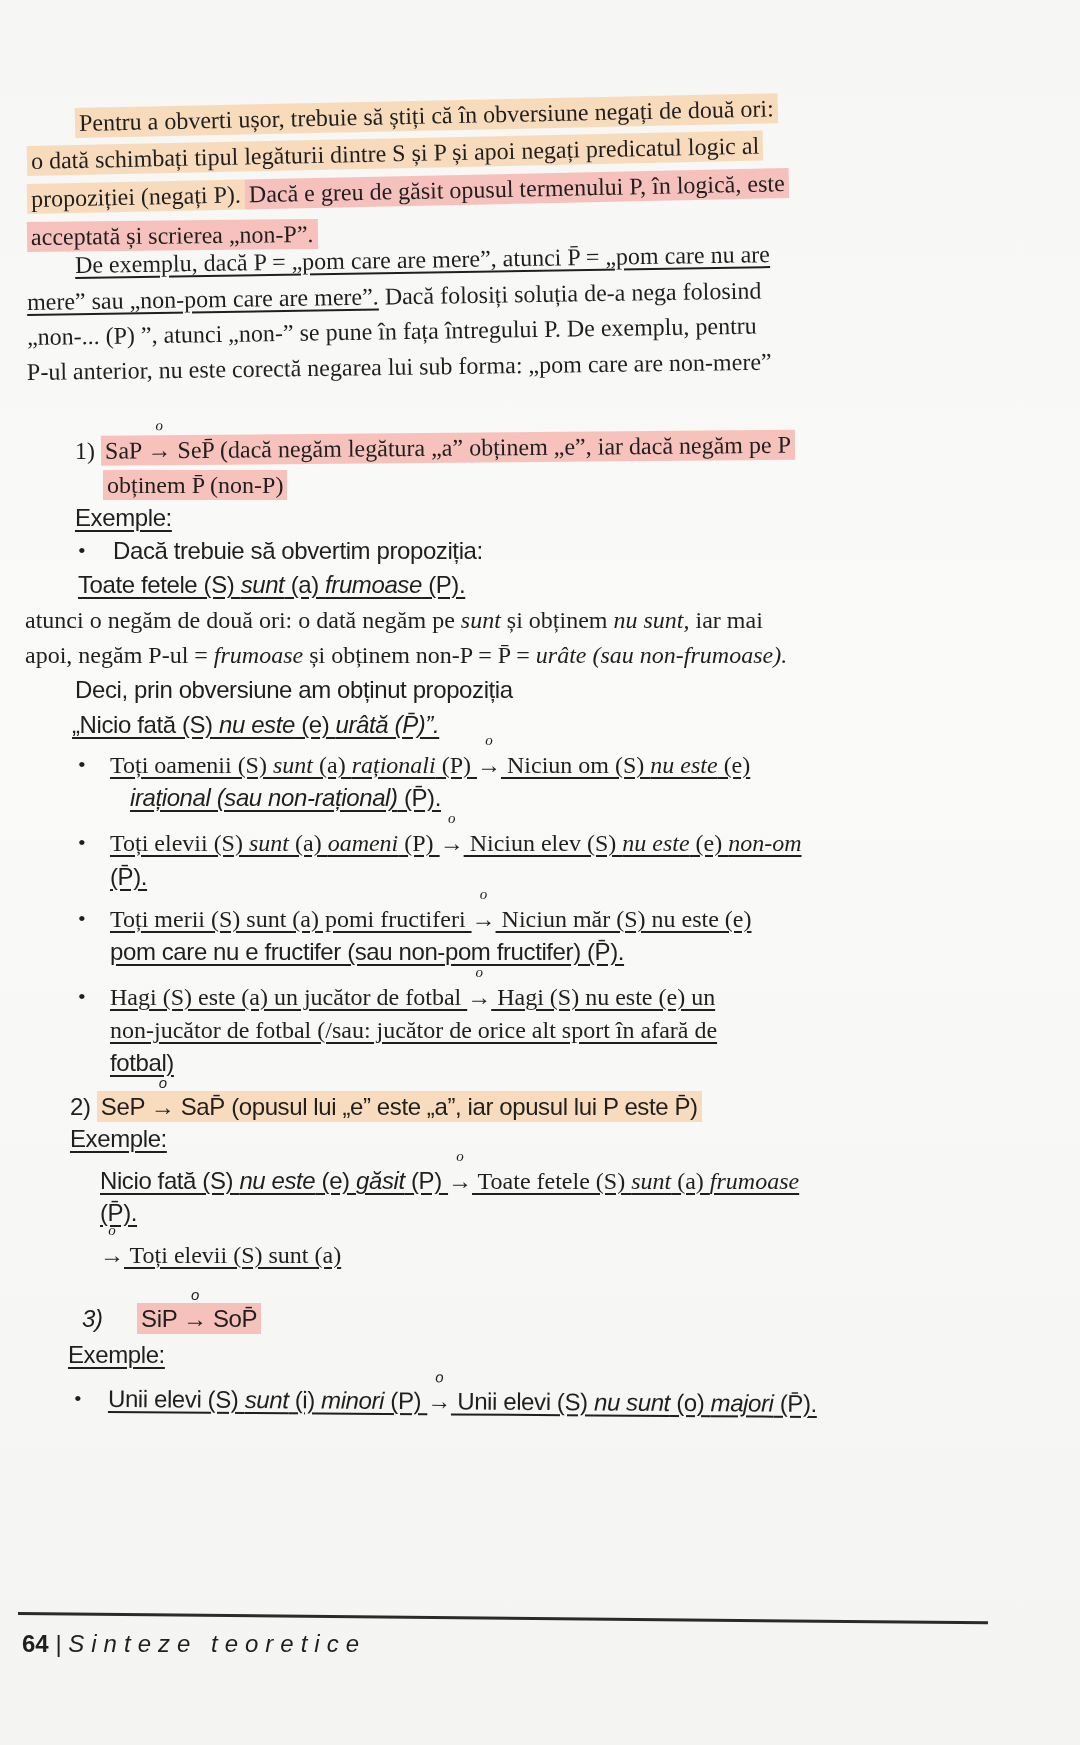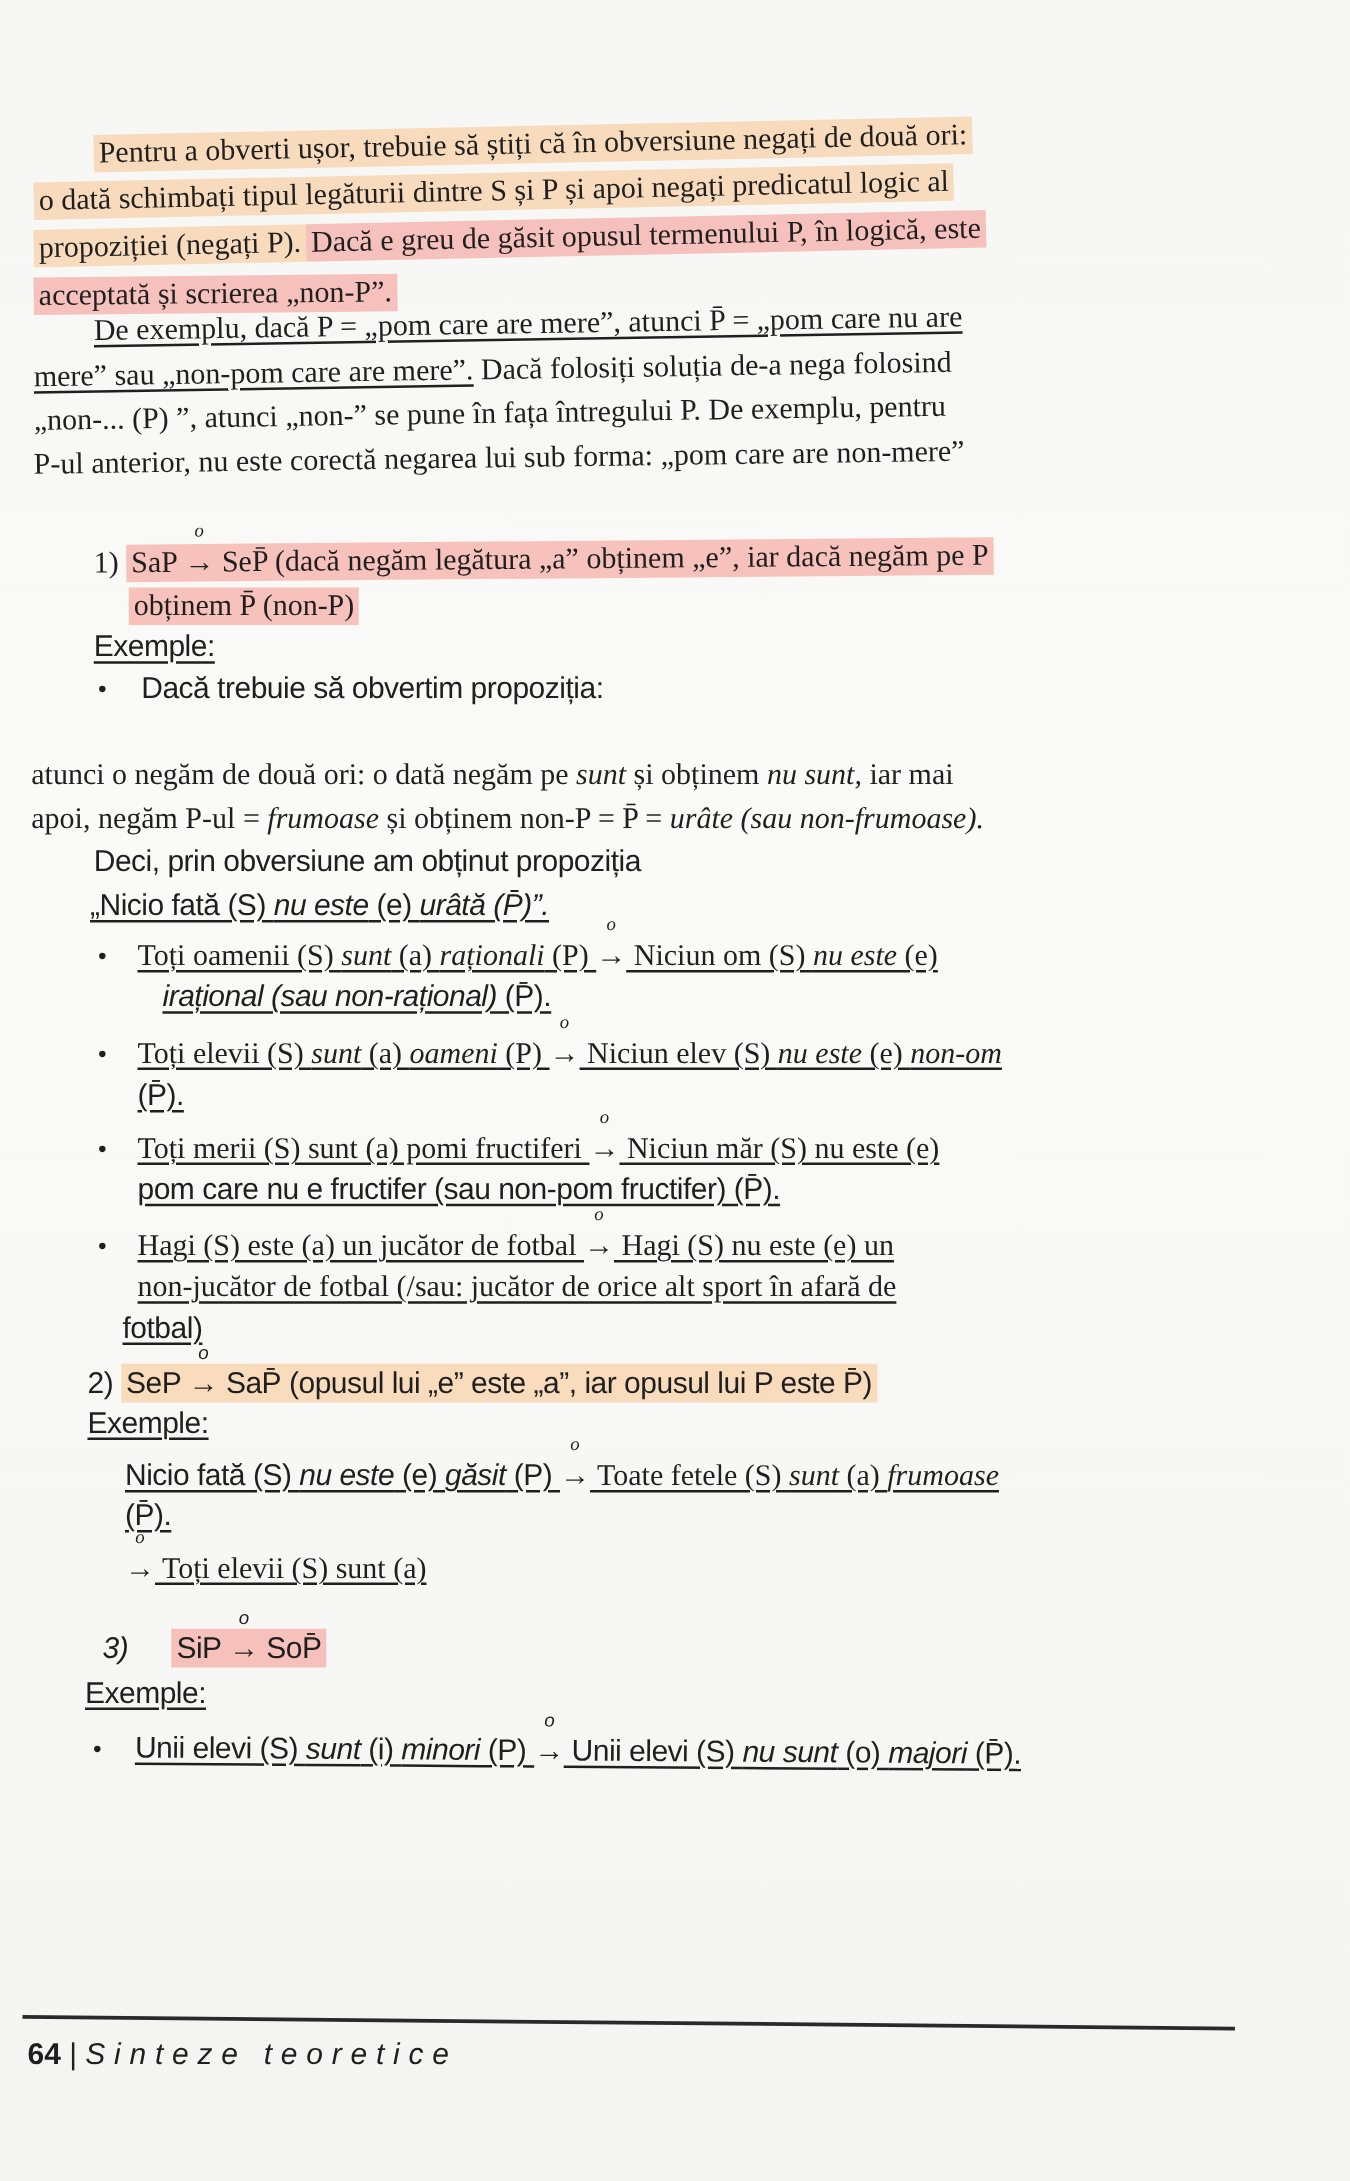--- a/index.html
+++ b/index.html
@@ -81,20 +81,23 @@
   </div>
 
   <div class="line cond" style="left:75px;top:503px;">
     <span class="u">Exemple:</span>
   </div>
 
   <div class="bullet" style="left:78px;top:538px;">•</div>
   <div class="line cond" style="left:113px;top:536px;">
     <span>Dacă trebuie să obvertim propoziția:</span>
   </div>
+  <div class="line cond u" style="left:78px;top:570px;">
+    <span>Toate fetele (S) </span><span class="it">sunt</span><span> (a) </span><span class="it">frumoase</span><span> (P).</span>
+  </div>
   <div class="line" style="left:25px;top:605px;">
     <span>atunci o negăm de două ori: o dată negăm pe </span><span class="it">sunt</span><span> și obținem </span><span class="it">nu sunt,</span><span> iar mai</span>
   </div>
   <div class="line" style="left:25px;top:640px;">
     <span>apoi, negăm P-ul = </span><span class="it">frumoase</span><span> și obținem non-P = P̄ = </span><span class="it">urâte (sau non-frumoase).</span>
   </div>
   <div class="line cond" style="left:75px;top:675px;">
     <span>Deci, prin obversiune am obținut propoziția</span>
   </div>
   <div class="line cond u" style="left:72px;top:710px;">
@@ -125,21 +128,21 @@
     <span>pom care nu e fructifer (sau non-pom fructifer) (P̄).</span>
   </div>
 
   <div class="bullet" style="left:78px;top:984px;">•</div>
   <div class="line u" style="left:110px;top:982px;">
     <span>Hagi (S) este (a) un jucător de fotbal </span><span class="arrow"><span class="o">o</span><span>→</span></span><span> Hagi (S) nu este (e) un</span>
   </div>
   <div class="line u" style="left:110px;top:1015px;text-align:center;">
     <span>non-jucător de fotbal (/sau: jucător de orice alt sport în afară de</span>
   </div>
-  <div class="line cond u" style="left:98px;top:1048px;">
+  <div class="line cond u" style="left:110px;top:1048px;">
     <span>fotbal)</span>
   </div>
 
   <div class="line cond" style="left:70px;top:1092px;">
     <span>2)</span>
     <span class="hl-orange"><span>SeP</span> <span class="arrow"><span class="o">o</span><span>→</span></span> <span>SaP̄</span><span> (opusul lui „e” este „a”, iar opusul lui P este P̄)</span></span>
   </div>
   <div class="line cond" style="left:70px;top:1124px;">
     <span class="u">Exemple:</span>
   </div>

